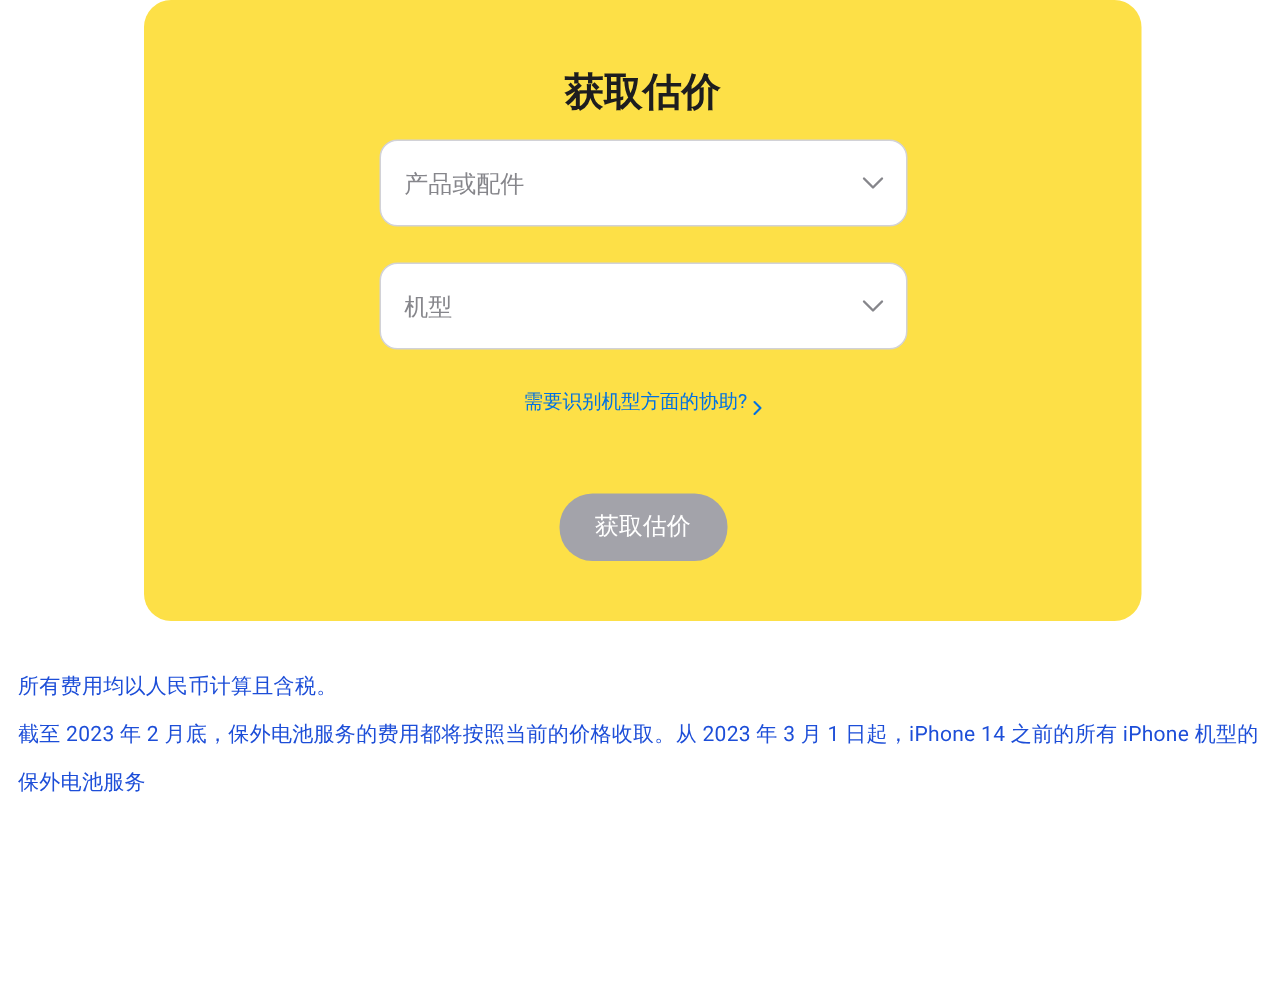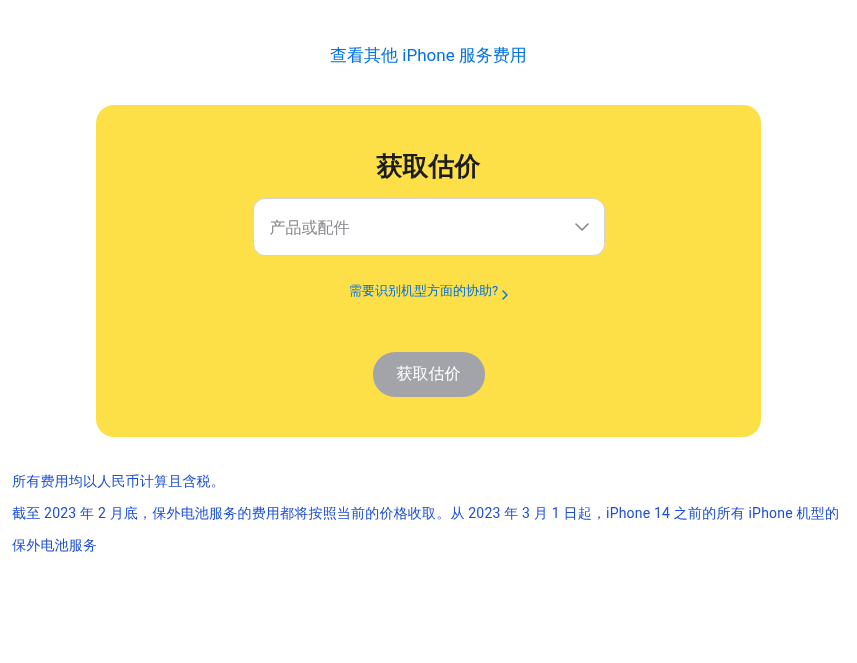--- a/index.html
+++ b/index.html
@@ -114,38 +114,45 @@
       font-size: 14px;
       color: #1d4ed8;
       line-height: 2.3;
       letter-spacing: 0.2px;
     }
   </style>
 </head>
 <body>
 
 <div class="container">
-  <div class="top-link">
-    <a>查看其他 iPhone 服务费用</a>
-  </div>
 
   <div class="card">
     <div class="card-title">获取估价</div>
 
     <div class="select-wrapper">
       <div class="select-field">
         <span>产品或配件</span>
       </div>
       <span class="chevron">
         <svg viewBox="0 0 14 8" fill="none">
             <path d="M1 1L7 7L13 1" stroke="#86868b" stroke-width="1.6" stroke-linecap="round" stroke-linejoin="round"></path>
           </svg>
       </span>
     </div>
 
+    <div class="select-wrapper">
+      <div class="select-field">
+        <span>机型</span>
+      </div>
+      <span class="chevron">
+        <svg viewBox="0 0 14 8" fill="none">
+            <path d="M1 1L7 7L13 1" stroke="#86868b" stroke-width="1.6" stroke-linecap="round" stroke-linejoin="round"></path>
+          </svg>
+      </span>
+    </div>
 
     <a class="help-link">
       <span>需要识别机型方面的协助?</span>
       <span class="chevron-right">
         <svg viewBox="0 0 6 10" fill="none">
             <path d="M1 1L5 5L1 9" stroke="#0071e3" stroke-width="1.4" stroke-linecap="round" stroke-linejoin="round"></path>
           </svg>
       </span>
     </a>
 

